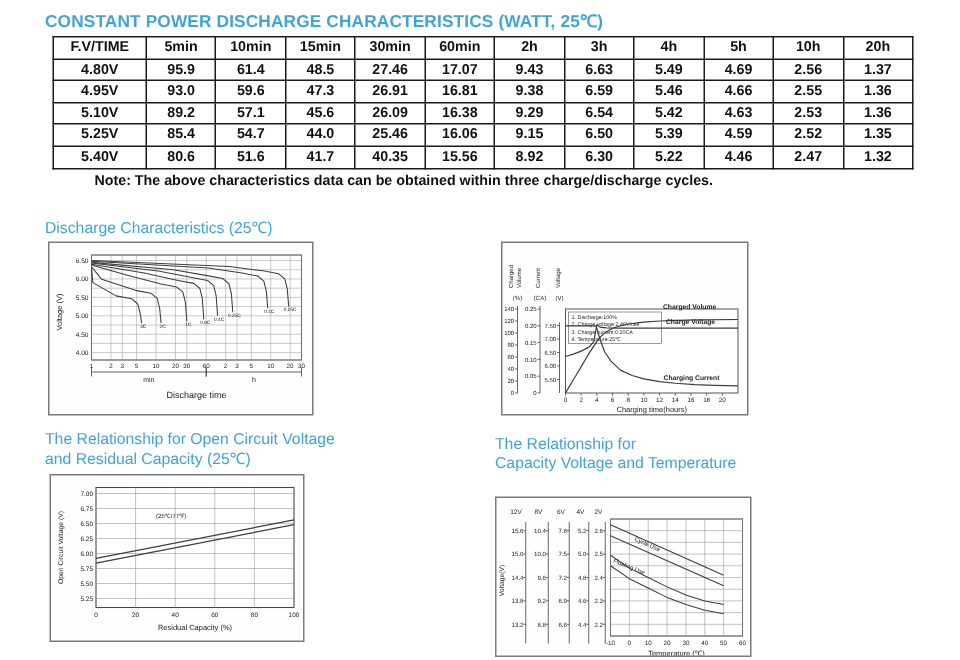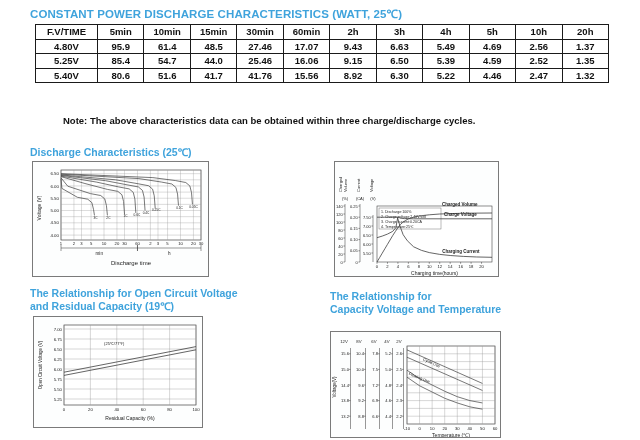--- a/index.html
+++ b/index.html
@@ -6,21 +6,21 @@
   .page{position:relative;width:640px;height:440px;background:#ffffff;
         font-family:"Liberation Sans",sans-serif;overflow:hidden;}
   .main-title{position:absolute;left:30px;top:6px;font-size:11.5px;font-weight:700;
         color:#3fa3dc;letter-spacing:.1px;white-space:nowrap;}
   .power-table{position:absolute;left:35px;top:24px;width:574px;border-collapse:collapse;
         table-layout:fixed;}
   .power-table th,.power-table td{border:1px solid #1a1a1a;font-size:9.5px;font-weight:700;
         color:#111;text-align:center;height:13.6px;padding:0;line-height:1;}
   .note{position:absolute;left:35px;top:115px;font-size:9.5px;font-weight:700;color:#111;
         white-space:nowrap;padding-left:28px;}
-  .sec-title{position:absolute;font-size:10.5px;font-weight:700;color:#3fa3dc;
+  .sec-title{position:absolute;font-size:10.5px;font-weight:400;color:#3fa3dc;
         line-height:13px;white-space:nowrap;}
   .chartbox{position:absolute;border:1px solid #7a7a7a;background:#fdfefe;box-sizing:border-box;}
   .chartbox svg{display:block;}
   svg text{font-family:"Liberation Sans",sans-serif;fill:#222;}
 </style>
 </head>
 <body>
 
 <div class="page">
 
@@ -66,39 +66,67 @@
           <td>27.46</td>
           <td>17.07</td>
           <td>9.43</td>
           <td>6.63</td>
           <td>5.49</td>
           <td>4.69</td>
           <td>2.56</td>
           <td>1.37</td>
         </tr>
         <tr>
+          <td>4.95V</td>
+          <td>93.0</td>
+          <td>59.6</td>
+          <td>47.3</td>
+          <td>26.91</td>
+          <td>16.81</td>
+          <td>9.38</td>
+          <td>6.59</td>
+          <td>5.46</td>
+          <td>4.66</td>
+          <td>2.55</td>
+          <td>1.36</td>
+        </tr>
+        <tr>
+          <td>5.10V</td>
+          <td>89.2</td>
+          <td>57.1</td>
+          <td>45.6</td>
+          <td>26.09</td>
+          <td>16.38</td>
+          <td>9.29</td>
+          <td>6.54</td>
+          <td>5.42</td>
+          <td>4.63</td>
+          <td>2.53</td>
+          <td>1.36</td>
+        </tr>
+        <tr>
           <td>5.25V</td>
           <td>85.4</td>
           <td>54.7</td>
           <td>44.0</td>
           <td>25.46</td>
           <td>16.06</td>
           <td>9.15</td>
           <td>6.50</td>
           <td>5.39</td>
           <td>4.59</td>
           <td>2.52</td>
           <td>1.35</td>
         </tr>
         <tr>
           <td>5.40V</td>
           <td>80.6</td>
           <td>51.6</td>
           <td>41.7</td>
-          <td>41.76</td>
+          <td>40.35</td>
           <td>15.56</td>
           <td>8.92</td>
           <td>6.30</td>
           <td>5.22</td>
           <td>4.46</td>
           <td>2.47</td>
           <td>1.32</td>
         </tr>
       </tbody>
   </table>
@@ -267,21 +295,21 @@
         <polyline points="42.00,75.70 47.23,74.08 52.45,72.10 57.68,69.40 60.82,65.80 62.91,54.64 65.00,56.08 69.18,56.62 78.59,56.80 157.00,56.80" fill="none" stroke="#3d3d3d" stroke-width="0.8" stroke-linejoin="round"></polyline>
         <polyline points="42.00,55.20 62.39,55.20 65.00,64.16 68.14,72.67 72.32,78.72 78.59,84.77 86.43,88.35 94.27,90.59 104.73,92.38 115.18,93.50 128.25,94.40 141.32,94.96 157.00,95.30" fill="none" stroke="#3d3d3d" stroke-width="0.8" stroke-linejoin="round"></polyline>
         <text x="107" y="44" font-size="4.5" text-anchor="start" font-weight="bold">Charged Volume</text>
         <text x="109" y="54" font-size="4.5" text-anchor="start" font-weight="bold">Charge Voltage</text>
         <text x="126" y="91" font-size="4.5" text-anchor="middle" font-weight="bold">Charging Current</text>
       </svg>
   </div>
 
   <div class="sec-title" style="left:30px;top:287px">
     <span>The Relationship for Open Circuit Voltage</span><br>
-    <span>and Residual Capacity (19℃)</span>
+    <span>and Residual Capacity (25℃)</span>
   </div>
   <div class="sec-title" style="left:330px;top:290px">
     <span>The Relationship for</span><br>
     <span>Capacity Voltage and Temperature</span>
   </div>
 
   <div class="chartbox" style="left:33px;top:316px;width:170px;height:112px">
     <svg id="svg-ocv" width="168" height="110" viewBox="0 0 168 110">
         <rect x="30" y="8" width="132" height="80" fill="#ffffff" stroke="#444" stroke-width="0.7"></rect>
         <line x1="30" y1="11.999999999999986" x2="162" y2="11.999999999999986" stroke="#999" stroke-width="0.4"></line>

